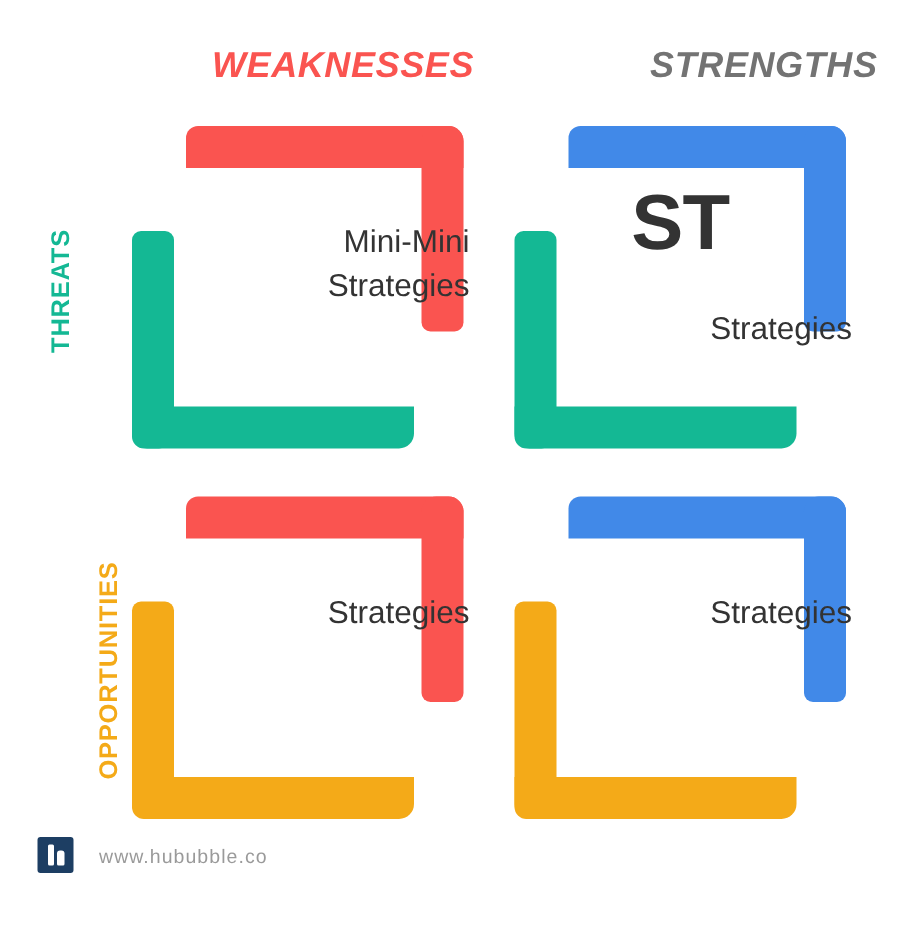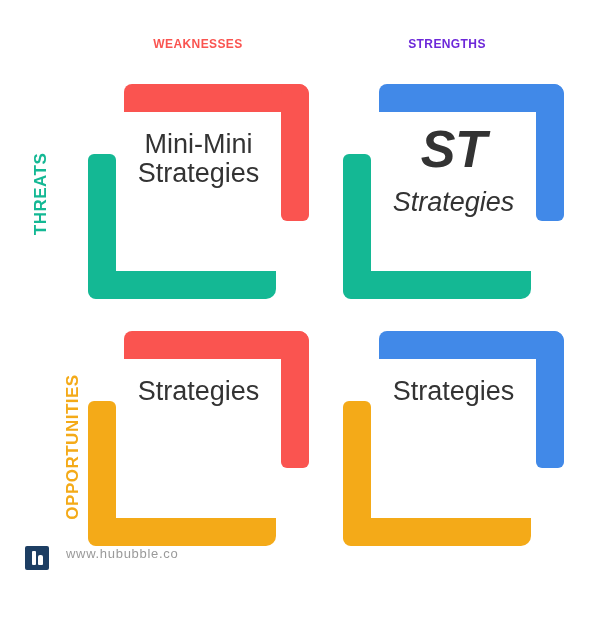--- a/index.html
+++ b/index.html
@@ -18,28 +18,29 @@
     height: 619px;
     background: #ffffff;
   }
 
   
   .col-header {
     position: absolute;
     top: 31px;
     height: 26px;
     line-height: 26px;
-    font-size: 12px;
+    font-size: 24px;
     font-weight: bold;
     letter-spacing: 0.4px;
-    text-align: center;
+    text-align: right;
     white-space: nowrap;
+    font-style: italic;
   }
   .col-header.weaknesses { left: 80px;  width: 236px; color: #FA5450; }
-  .col-header.strengths  { left: 329px; width: 236px; color: #6d28d9; }
+  .col-header.strengths  { left: 349px; width: 236px; color: #737373; }
 
   
   .row-label {
     position: absolute;
     left: 0;
     width: 60px;
     font-size: 17px;
     font-weight: bold;
     letter-spacing: 0.5px;
     white-space: nowrap;
@@ -53,21 +54,21 @@
   .row-label.threats       { top: 184px; color: #14B894; }
   .row-label.opportunities { top: 437px; color: #F4AA18; }
 
   
   .quadrant {
     position: absolute;
     width: 229px;
     height: 229px;
   }
   .q-wt { left: 84px;  top: 76px;  }
-  .q-st { left: 339px; top: 76px; font-style: italic;  }
+  .q-st { left: 339px; top: 76px;  }
   .q-wo { left: 84px;  top: 323px; }
   .q-so { left: 339px; top: 323px; }
 
   
   .bracket { position: absolute; }
 
   
   .bracket.tr-h {
     left: 40px; top: 8px;
     width: 185px; height: 28px;
@@ -105,32 +106,34 @@
     z-index: 3;
   }
   .q-code {
     font-size: 52px;
     font-weight: bold;
     color: #333333;
     line-height: 58px;
     letter-spacing: -0.5px;
   }
   .q-desc {
-    margin-top: 10px;
-    font-size: 27px;
+    margin-top: 27px;
+    font-size: 21px;
     color: #333333;
     line-height: 29px;
+    text-align: right;
   }
 
   
   #footer {
     position: absolute;
     left: 25px;
-    top: 546px;
+    top: 558px;
     display: flex;
+    align-items: center;
     gap: 17px;
   }
   #logo-mark {
     width: 24px;
     height: 24px;
     background: #1D3E63;
     border-radius: 2px;
     position: relative;
     flex: none;
   }

